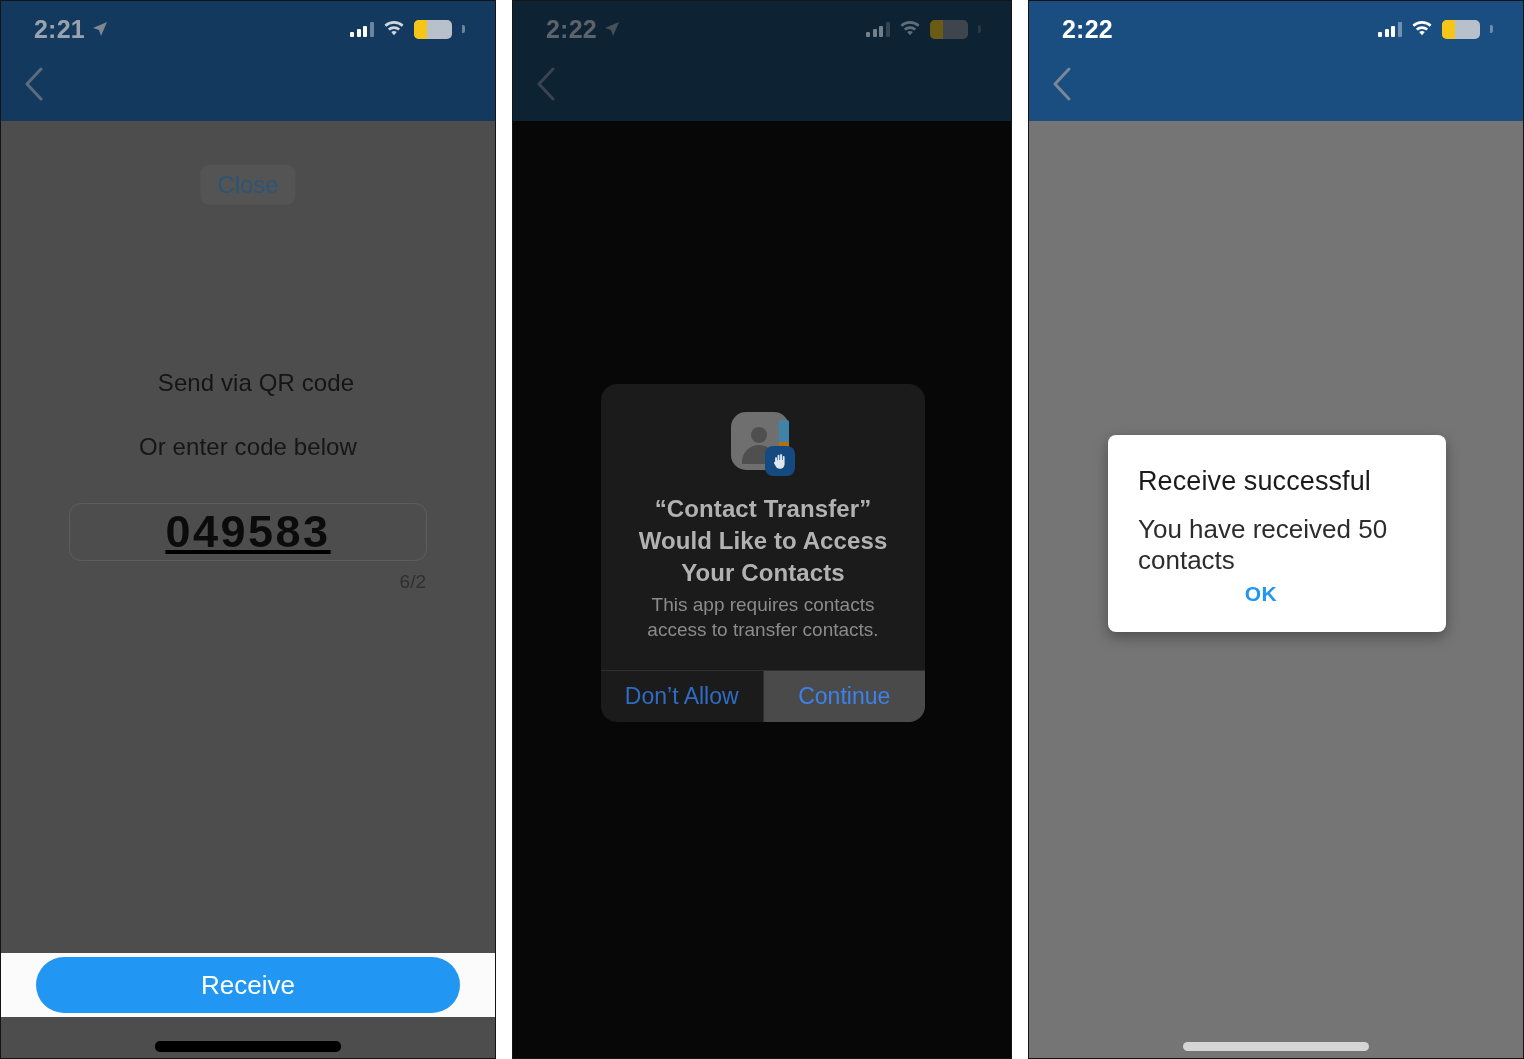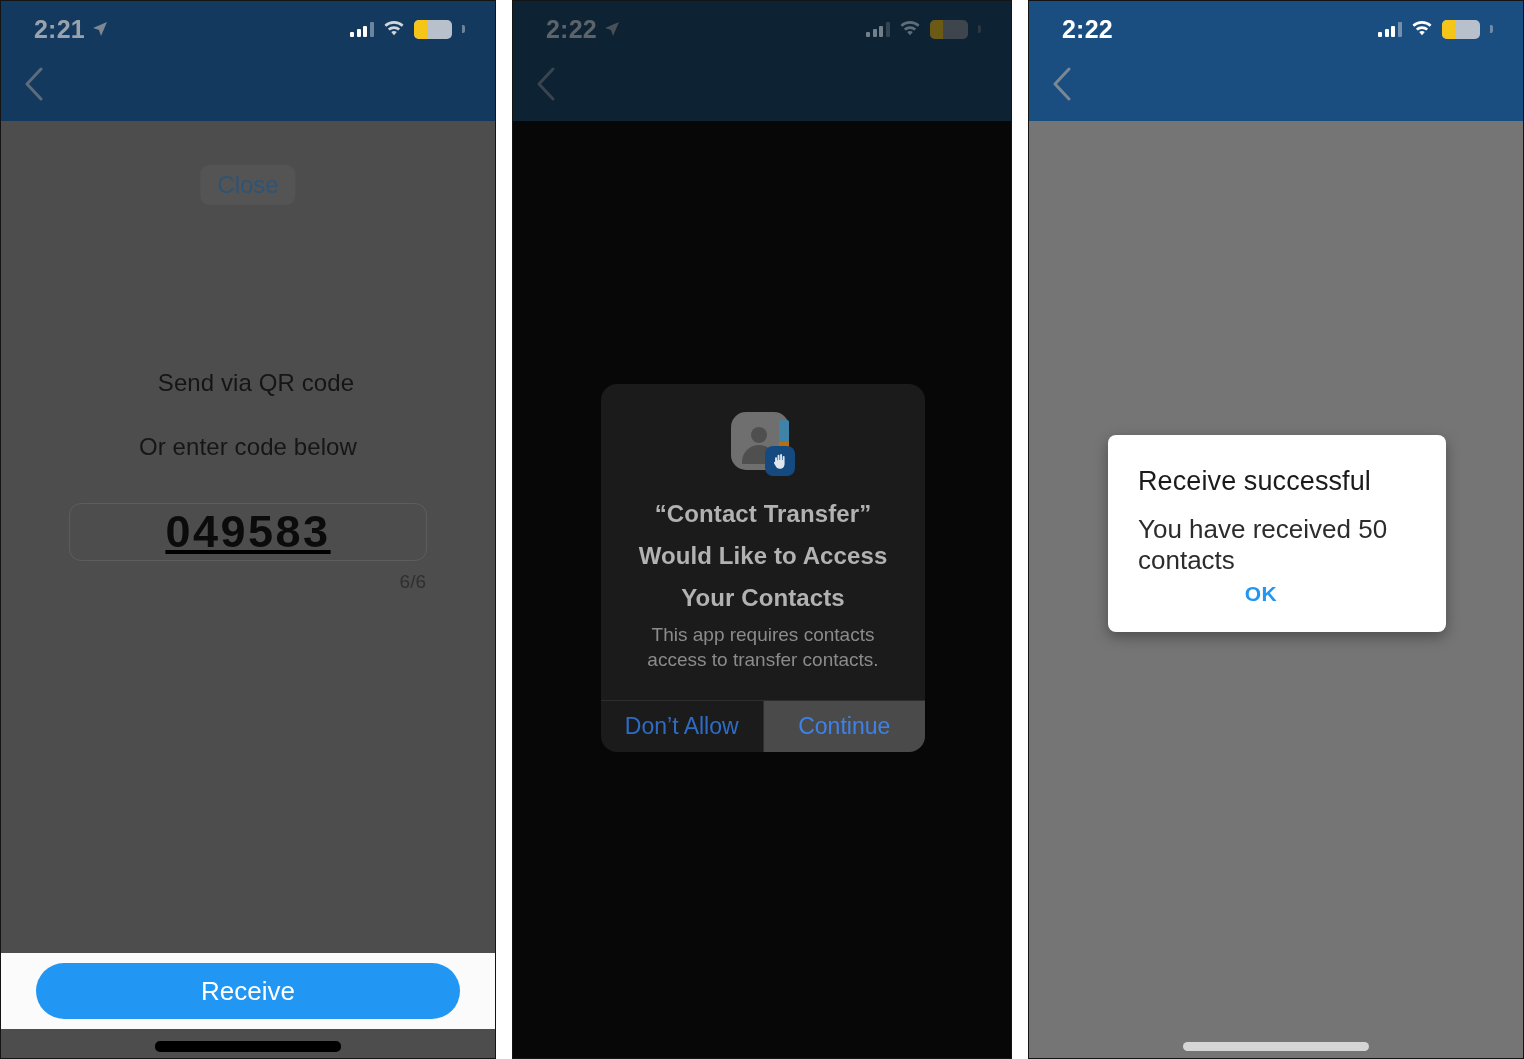--- a/index.html
+++ b/index.html
@@ -159,21 +159,21 @@
     margin-top: 10px;
     text-align: right;
     font-size: 19px;
     color: #2f2f2f;
     padding-right: 1px;
   }
   .bottom-bar {
     position: absolute;
     left: 0; right: 0;
     top: 832px;
-    height: 76px;
+    height: 64px;
     background: #fbfbfb;
     display: flex; align-items: center; justify-content: center;
   }
   .receive-btn {
     width: 424px; height: 56px;
     border-radius: 28px;
     background: #2196f3;
     color: #ffffff;
     font-size: 26px;
     display: flex; align-items: center; justify-content: center;
@@ -252,21 +252,21 @@
     background: #154a80;
     display: flex; align-items: center; justify-content: center;
   }
   .perm-icon .badge svg { display: block; }
 
   .perm-title {
     margin: 17px 16px 0;
     text-align: center;
     font-size: 24px;
     font-weight: bold;
-    line-height: 42px;
+    line-height: 32px;
     color: #b2b2b2;
     letter-spacing: .1px;
   }
   .perm-desc {
     margin: 3px 22px 0;
     text-align: center;
     font-size: 19px;
     line-height: 25px;
     color: #8b8b8b;
   }
@@ -374,21 +374,21 @@
 
         <div class="qr-block">
           <div class="qr-title">Send via QR code</div>
           <div class="qr-sub">Or enter code below</div>
         </div>
 
         <div class="code-wrap">
           <div class="code-field">
             <span>049583</span>
           </div>
-          <div class="code-count">6/6</div>
+          <div class="code-count">6/2</div>
         </div>
 
         <div class="bottom-bar">
           <button class="receive-btn">Receive</button>
         </div>
 
         <div class="home-ind"></div>
       </div>
 
     </div>

